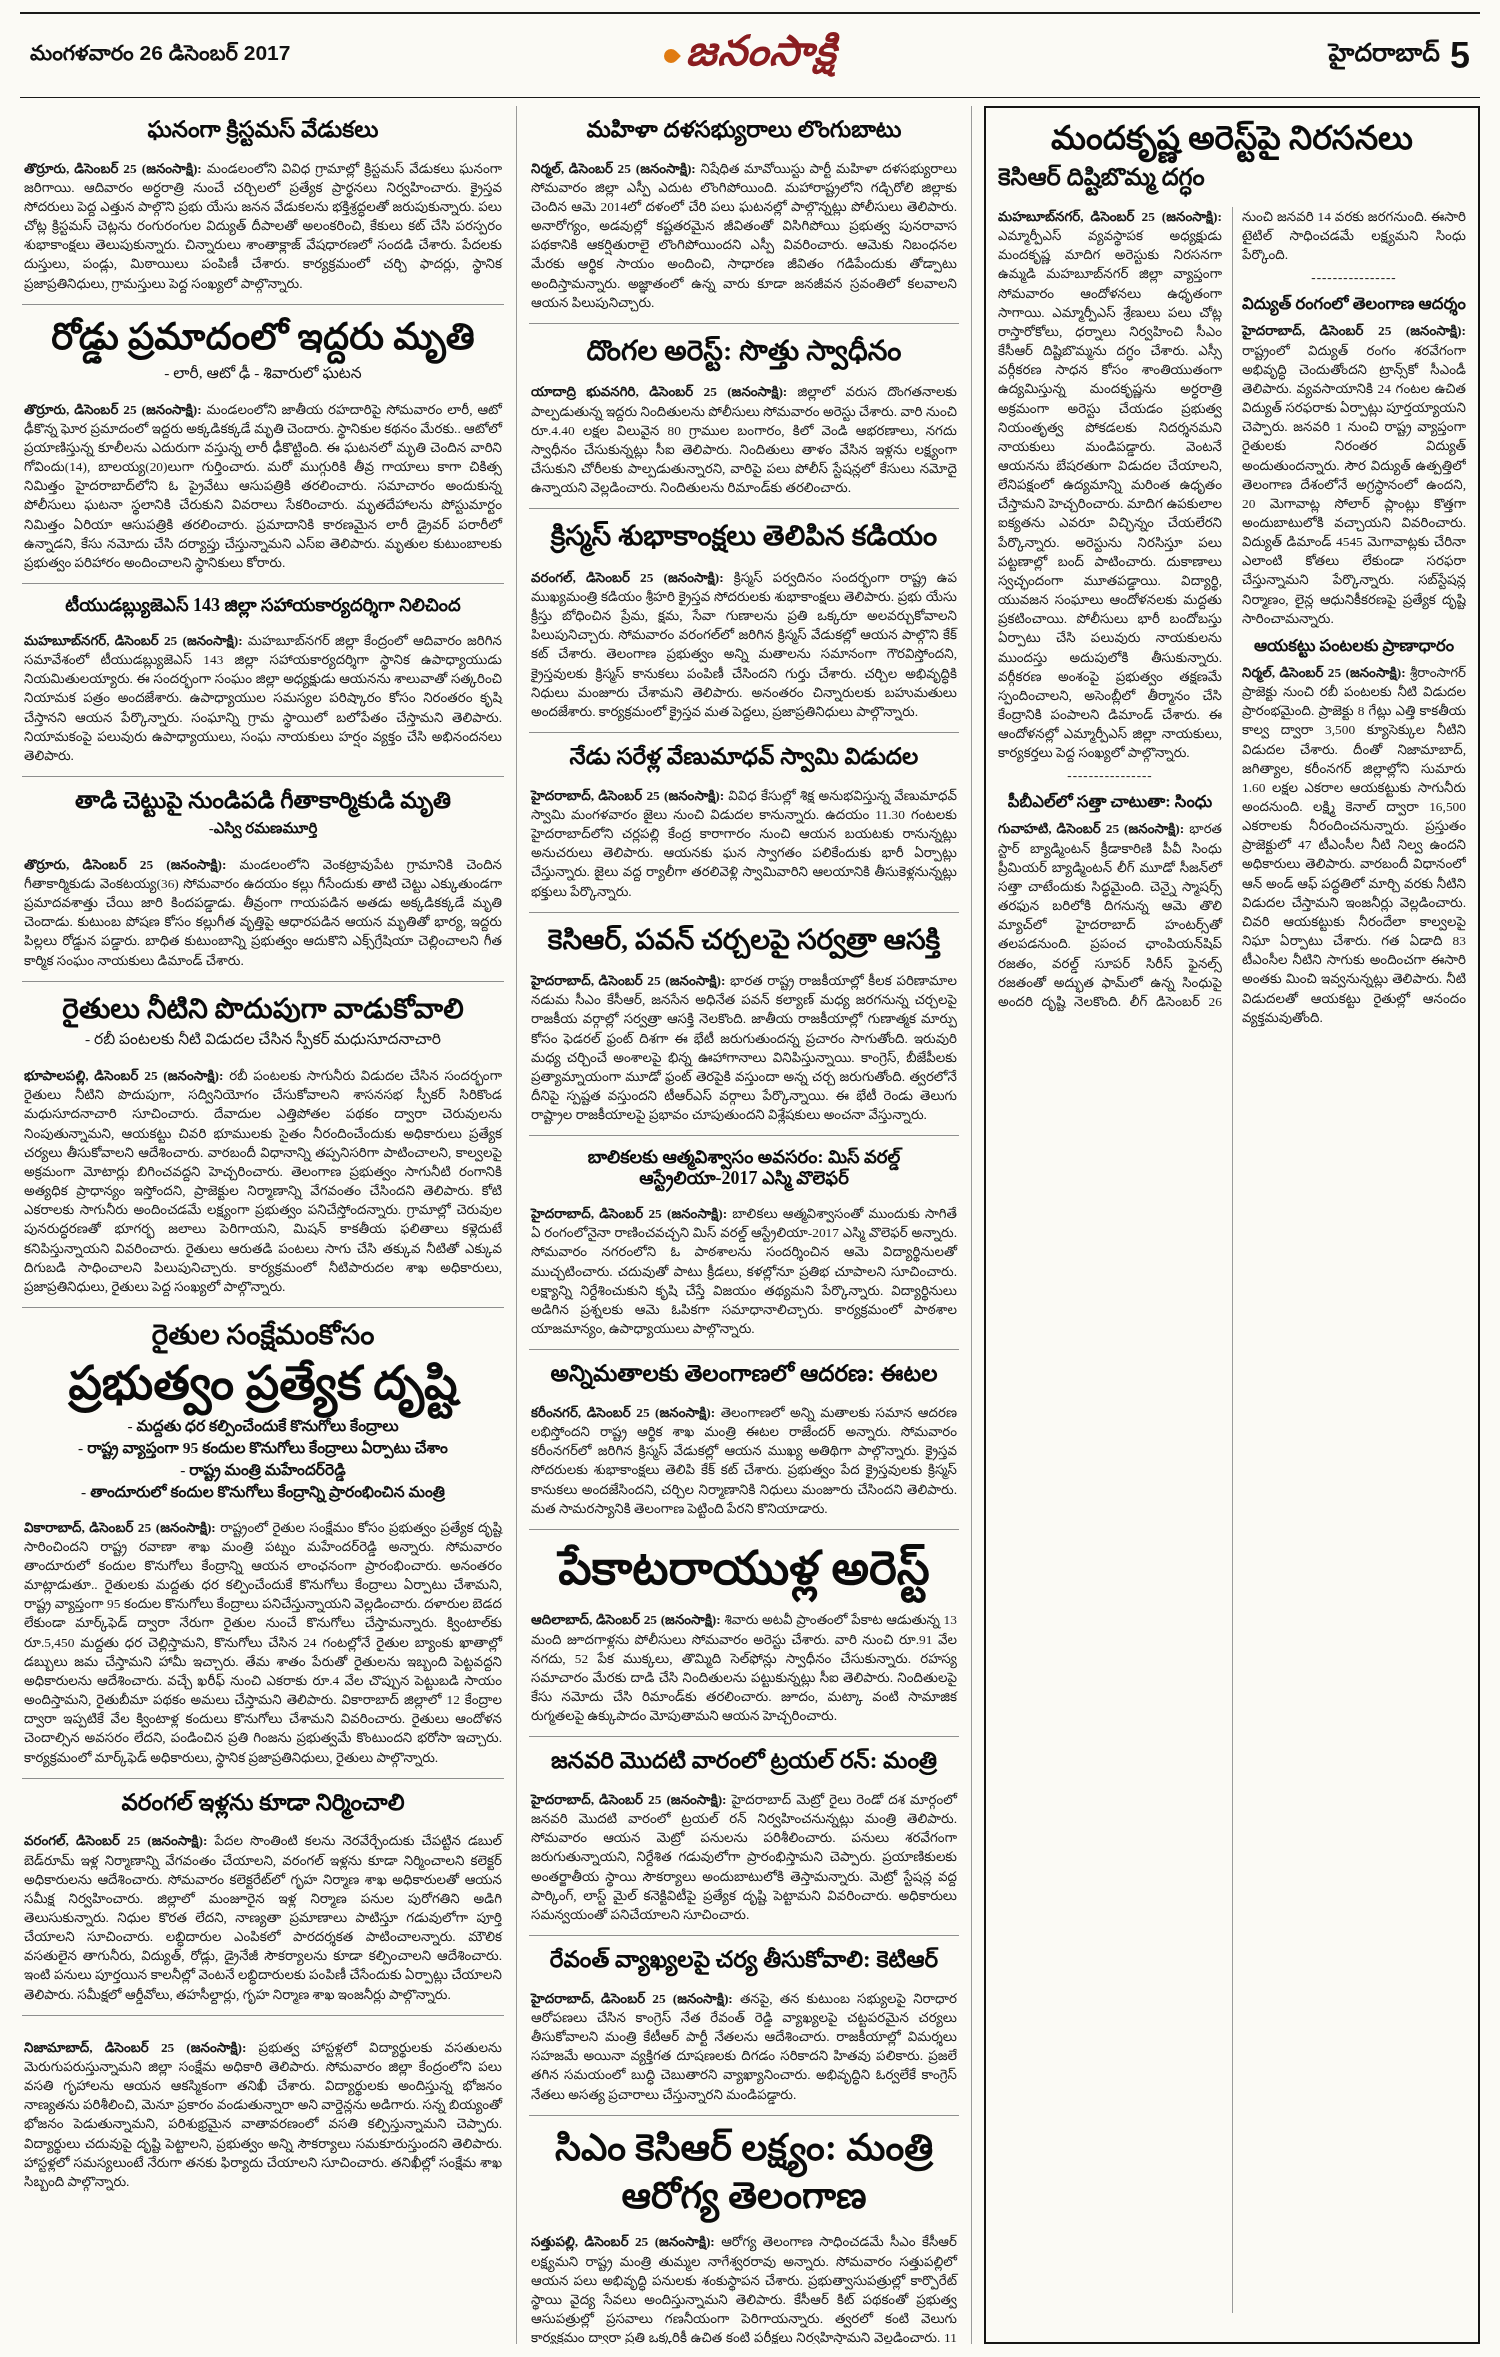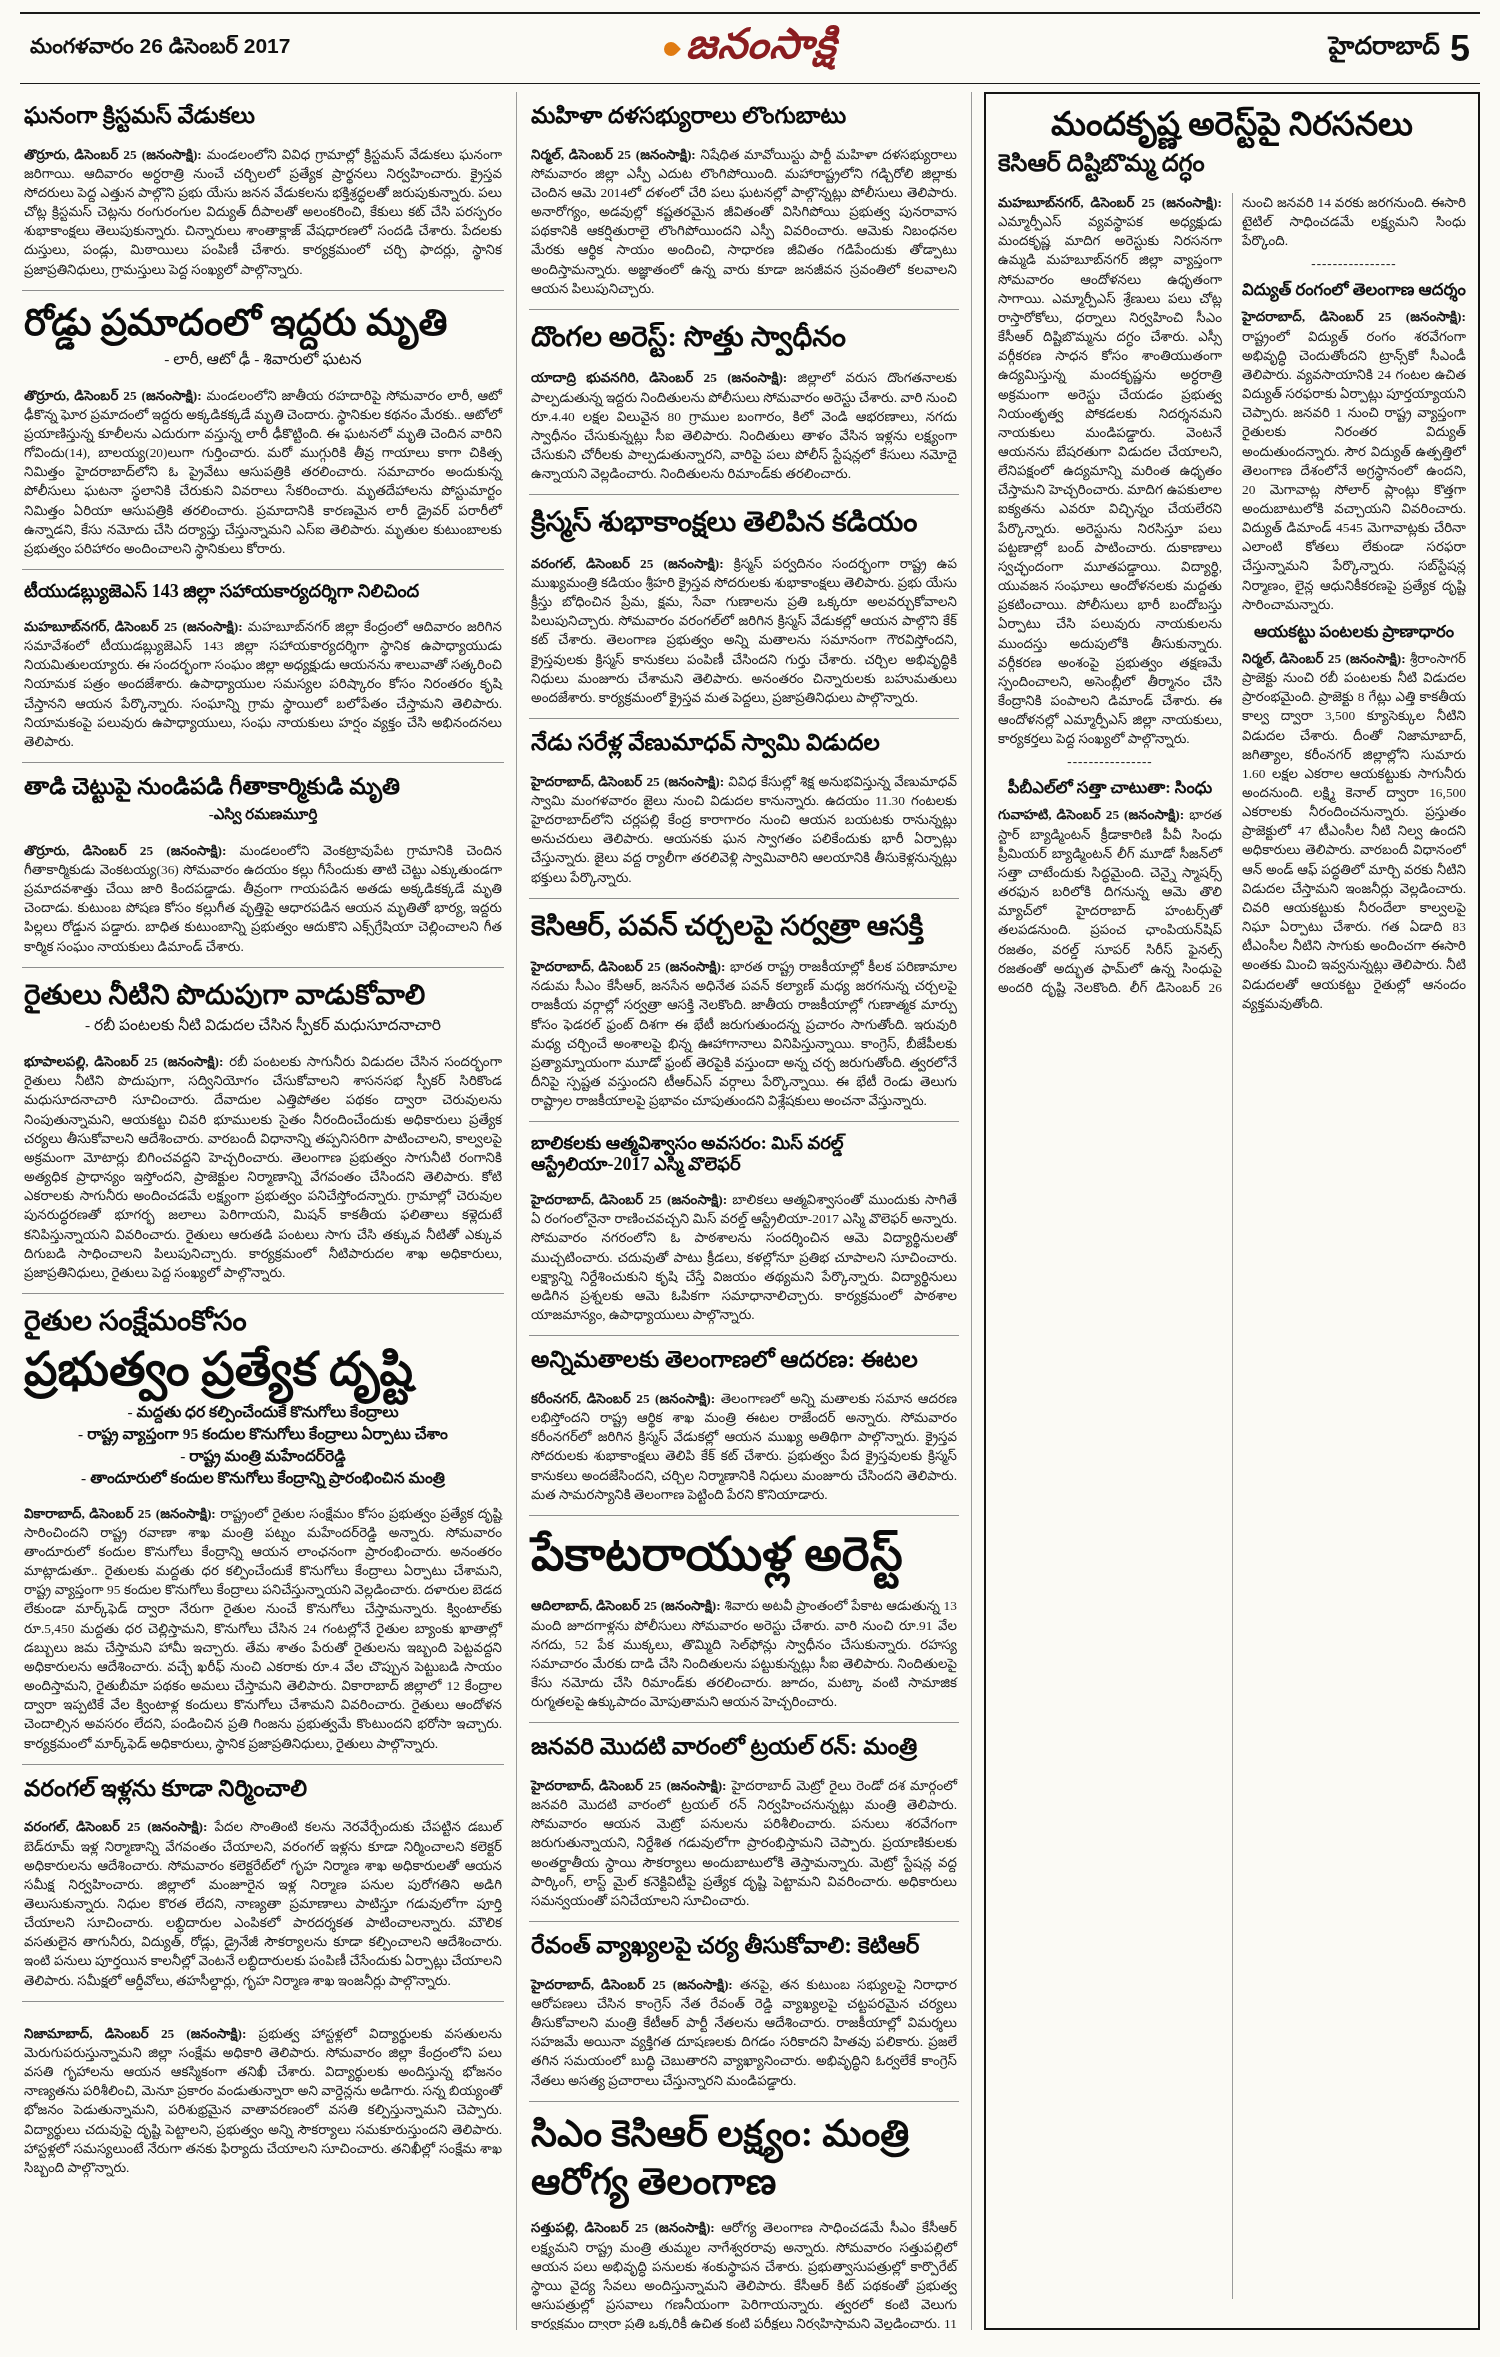--- a/index.html
+++ b/index.html
@@ -1,37 +1,37 @@
 <!DOCTYPE html>
 <html><head>
 <meta charset="utf-8">
 <style>
   *{margin:0;padding:0;box-sizing:border-box}
   html,body{background:#e9e7e0}
   body{width:1500px;font-family:"Liberation Serif","DejaVu Serif",serif;color:#111}
   .page{width:1500px;height:2357px;background:#fbfaf5;margin:0 auto;padding:12px 20px 10px;overflow:hidden}
-  .masthead-bar{display:flex;align-items:center;border-top:2px solid #1a1a1a;border-bottom:1.5px solid #1a1a1a;height:72px;padding:4px 10px}
+  .masthead-bar{display:flex;align-items:center;border-top:2px solid #1a1a1a;border-bottom:1.5px solid #1a1a1a;height:86px;padding:4px 10px}
   .masthead-bar .slot{flex:1;display:flex;align-items:center}
   .slot.left{justify-content:flex-start}
   .slot.center{justify-content:center}
   .slot.right{justify-content:flex-end}
   .edition-date{font-size:21px;font-weight:bold;font-family:"Liberation Sans","DejaVu Sans",sans-serif}
   .masthead{font-size:42px;font-weight:bold;color:#8a1d20;font-style:italic;letter-spacing:1px;transform:skewX(-4deg)}
   .masthead-ornament{display:inline-block;width:14px;height:14px;border-radius:50% 0 50% 50%;background:#e07b12;margin-right:8px;transform:rotate(45deg)}
   .edition-city{font-size:25px;font-weight:bold}
   .page-number{font-size:36px;font-weight:bold;margin-left:10px;font-family:"Liberation Sans","DejaVu Sans",sans-serif}
   .content{display:flex;height:2238px;margin-top:8px}
   .col{overflow:hidden}
   .col-left{width:497px;border-right:1px solid #9a9a9a;padding:0 12px 0 2px}
   .col-mid{width:455px;border-right:1px solid #9a9a9a;padding:0 12px}
   .col-boxwrap{width:508px;padding-left:12px}
   .news-box{border:2px solid #151515;height:100%;padding:10px 12px;overflow:hidden;background:#fbfaf5}
   .article{padding:7px 2px 11px;border-bottom:1px solid #8d8d8d}
   .article:last-child{border-bottom:none}
-  .headline{text-align:left;font-weight:bold;line-height:1.16;margin:4px 0 5px;color:#0c0c0c}
+  .headline{text-align:center;font-weight:bold;line-height:1.16;margin:4px 0 5px;color:#0c0c0c}
   .headline.s{font-size:18px}
   .headline.m{font-size:23px}
   .headline.l{font-size:28px}
   .headline.xl{font-size:37px}
   .headline.xxl{font-size:47px}
   .subhead{text-align:center;font-weight:normal;font-size:15.5px;margin:2px 0 5px}
   .byline{text-align:center;font-weight:bold;font-size:15px;margin:0 0 5px}
   .bullet{text-align:center;font-weight:bold;font-size:15.5px;line-height:1.35;margin:1px 0}
   p.body{font-size:13.4px;line-height:1.43;text-align:justify;margin-top:15px;color:#161616}
   .dateline{font-weight:bold}

